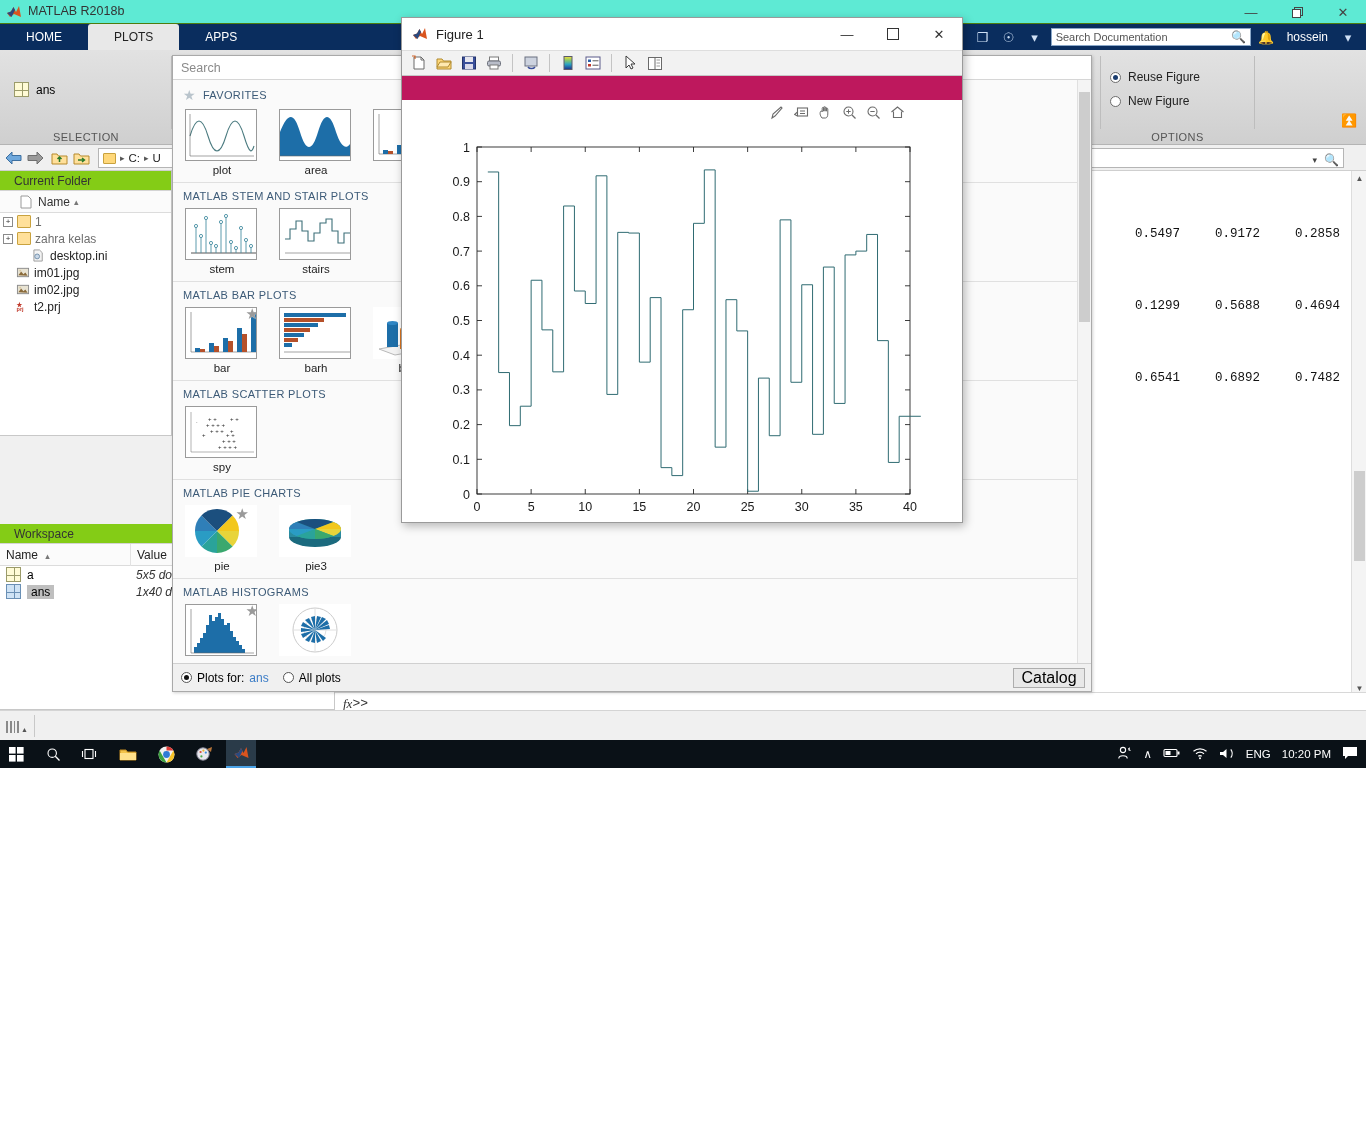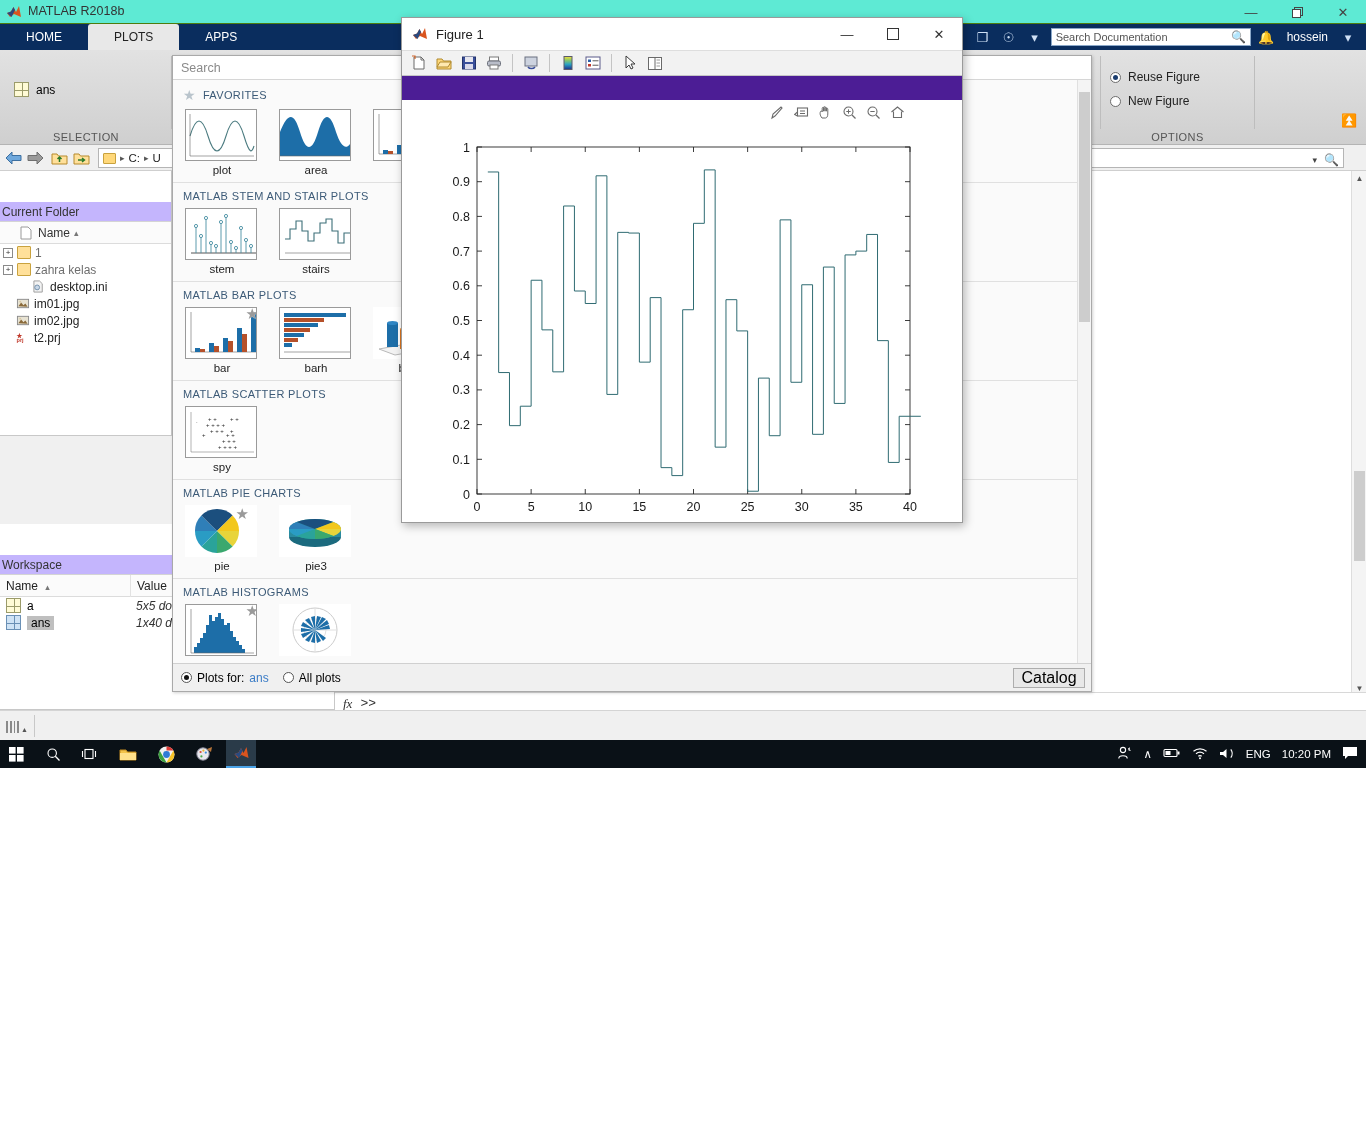--- a/index.html
+++ b/index.html
@@ -70,21 +70,21 @@
     background:#fff; border:1px solid #b5b5b5; display:flex; align-items:center; padding:0 4px; gap:4px; font-size:11.5px;
   }
   .folderGlyph { width:13px; height:11px; background:#ffd87a; border:1px solid #c9a23e; border-radius:1px; }
   .addrCrumb { color:#222; }
   .addrSep { color:#555; font-size:9px; }
   .addrCaret { position:absolute; right:26px; top:6px; font-size:9px; color:#444; }
   .addrSearchIcon { position:absolute; right:4px; top:4px; color:#2a5b9a; font-size:12px; }
 
   
   .cfPanel { position:absolute; left:0; top:171px; width:172px; height:265px; background:#fff; border-right:1px solid #c8c8c8; border-bottom:1px solid #c8c8c8;}
-  .panelHdr { height:20px; background:#c4b5fd; border-bottom:1px solid #d4d4d4; display:flex; align-items:center; padding-left:2px; font-size:12px; color:#333;margin-top:31px; }
+  .panelHdr { height:20px; background:#84cc16; border-bottom:1px solid #d4d4d4; display:flex; align-items:center; padding-left:14px; font-size:12px; color:#333; }
   .colHdr { height:22px; background:#fbfbfb; border-bottom:1px solid #dcdcdc; display:flex; align-items:center; font-size:12px; color:#333; }
   .fileRow { height:17px; display:flex; align-items:center; font-size:12px; padding-left:3px; gap:4px; }
   .expander { width:10px; height:10px; border:1px solid #8a8a8a; background:#fff; font-size:8px; line-height:8px; text-align:center; color:#333; }
   .fIcon { width:14px; height:13px; }
   .folderIcon { background:#ffe09a; border:1px solid #c9a23e; border-radius:1px; }
   .fileName { color:#222; }
   .fileName.grey { color:#6e6e6e; }
 
   .detailsPanel { position:absolute; left:0; top:436px; width:172px; height:90px; background:#fff; border-right:1px solid #c8c8c8; border-bottom:1px solid #c8c8c8; }
   .detailsBody { display:flex; align-items:center; justify-content:flex-end; height:68px; padding-right:2px; font-size:12px; color:#333; }
@@ -97,21 +97,21 @@
   .wsRow { height:17px; display:flex; align-items:center; font-size:12px; }
   .wsRowName { width:130px; padding-left:6px; display:flex; align-items:center; gap:6px; }
   .wsRowVal { padding-left:6px; font-style:italic; color:#333; }
   .selBadge { background:#bfbfbf; padding:0 4px; }
 
   
   .cmdWin { position:absolute; left:335px; top:171px; width:1031px; height:525px; background:#fff; }
   .cmdOut { position:absolute; left:1100px; top:171px; width:250px; font-family:"Liberation Mono", monospace; font-size:12.5px; color:#111; }
   .cmdNumRow { display:flex; gap:0px; }
   .numCell { width:80px; text-align:right; }
-  .cmdPromptBar { position:absolute; left:335px; top:692px; width:1031px; height:22px; background:#fff; border-top:1px solid #d8d8d8; display:flex; align-items:center; gap:8px; padding-left:8px; }
+  .cmdPromptBar { position:absolute; left:335px; top:692px; width:1031px; height:22px; background:#fff; border-top:1px solid #d8d8d8; display:flex; align-items:center; padding-left:8px; }
   .fxGlyph { font-family:"Liberation Serif", serif; font-style:italic; font-size:13px; color:#333; }
   .prompt { font-family:"Liberation Mono", monospace; font-size:13px; color:#333; }
 
   .rightScroll { position:absolute; right:0; top:171px; width:15px; height:525px; background:#f4f4f4; border-left:1px solid #ddd; }
   .scrollArrow { width:15px; height:15px; display:flex; align-items:center; justify-content:center; font-size:8px; color:#555; }
 
   .statusBar { position:absolute; left:0; top:710px; width:1366px; height:30px; background:#f0f0f0; border-top:1px solid #d4d4d4; }
   .statusGrip { position:absolute; left:6px; top:8px; width:22px; height:14px; display:flex; gap:2px; align-items:flex-end; }
   .gripBar { width:3px; background:#8a8a8a; }
   .statusDivider { position:absolute; left:34px; top:4px; width:1px; height:22px; background:#c8c8c8; }
@@ -141,21 +141,21 @@
 
   
   .galHdrIcons { position:absolute; left:975px; top:58px; display:flex; align-items:center; gap:3px; }
   .ghBtn { width:24px; height:20px; border:1px solid #9b9b9b; background:#ececec; display:flex; align-items:center; justify-content:center; }
   .ghBtn.sel { background:#d4d4d4; }
   .ghX { width:18px; height:18px; display:flex; align-items:center; justify-content:center; font-size:13px; color:#333; }
 
   
   .figWin {
     position:absolute; left:401px; top:17px; width:562px; height:506px;
-    background:#4c1d95; border:1px solid #9a9a9a; box-shadow:2px 3px 9px rgba(0,0,0,.28);
+    background:#be185d; border:1px solid #9a9a9a; box-shadow:2px 3px 9px rgba(0,0,0,.28);
   }
   .figTitle { height:32px; background:#fff; display:flex; align-items:center; position:relative; }
   .figIcon { width:16px; height:16px; margin-left:10px; }
   .figTitleText { margin-left:8px; font-size:13px; color:#222; }
   .figWinBtns { position:absolute; right:0; top:0; height:32px; display:flex; }
   .figWinBtn { width:46px; height:32px; display:flex; align-items:center; justify-content:center; font-size:13px; color:#333; }
   .figMenu { height:24px; background:#fff; display:flex; align-items:center; padding-left:10px; gap:17px; font-size:12.5px; color:#111; position:relative; }
   .figMenuArrow { position:absolute; right:8px; top:6px; font-size:11px; color:#333; }
   .figToolbar { height:26px; background:#f2f2f2; border-top:1px solid #dedede; border-bottom:1px solid #c6c6c6; display:flex; align-items:center; padding-left:6px; gap:3px; }
   .tbSep { width:1px; height:18px; background:#c4c4c4; margin:0 4px; }
@@ -343,20 +343,37 @@
     <div class="wsRow">
       <span class="wsRowName">
         <span class="varIcon blue"></span>
         <span class="selBadge">ans</span>
       </span>
       <span class="wsRowVal">1x40 do</span>
     </div>
   </div>
 
   <div class="cmdWin"></div>
+  <div class="cmdOut">
+    <div class="cmdNumRow" style="margin-top:56px;">
+      <span class="numCell">0.5497</span>
+      <span class="numCell">0.9172</span>
+      <span class="numCell">0.2858</span>
+    </div>
+    <div class="cmdNumRow" style="margin-top:58px;">
+      <span class="numCell">0.1299</span>
+      <span class="numCell">0.5688</span>
+      <span class="numCell">0.4694</span>
+    </div>
+    <div class="cmdNumRow" style="margin-top:58px;">
+      <span class="numCell">0.6541</span>
+      <span class="numCell">0.6892</span>
+      <span class="numCell">0.7482</span>
+    </div>
+  </div>
 
   <div class="rightScroll">
     <div class="scrollArrow">▲</div>
     <div style="position:absolute; left:2px; top:300px; width:11px; height:90px; background:#cdcdcd;"></div>
     <div class="scrollArrow" style="position:absolute; bottom:0;">▼</div>
   </div>
 
   <div class="cmdPromptBar">
     <span class="fxGlyph">fx</span>
     <span class="prompt">&gt;&gt;</span>

